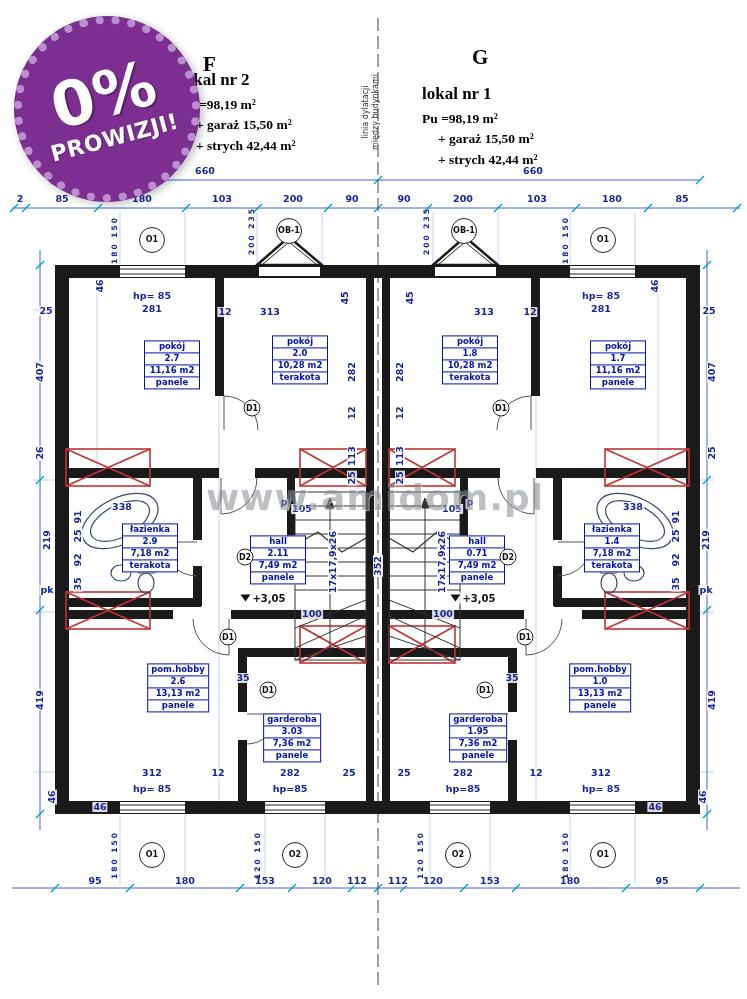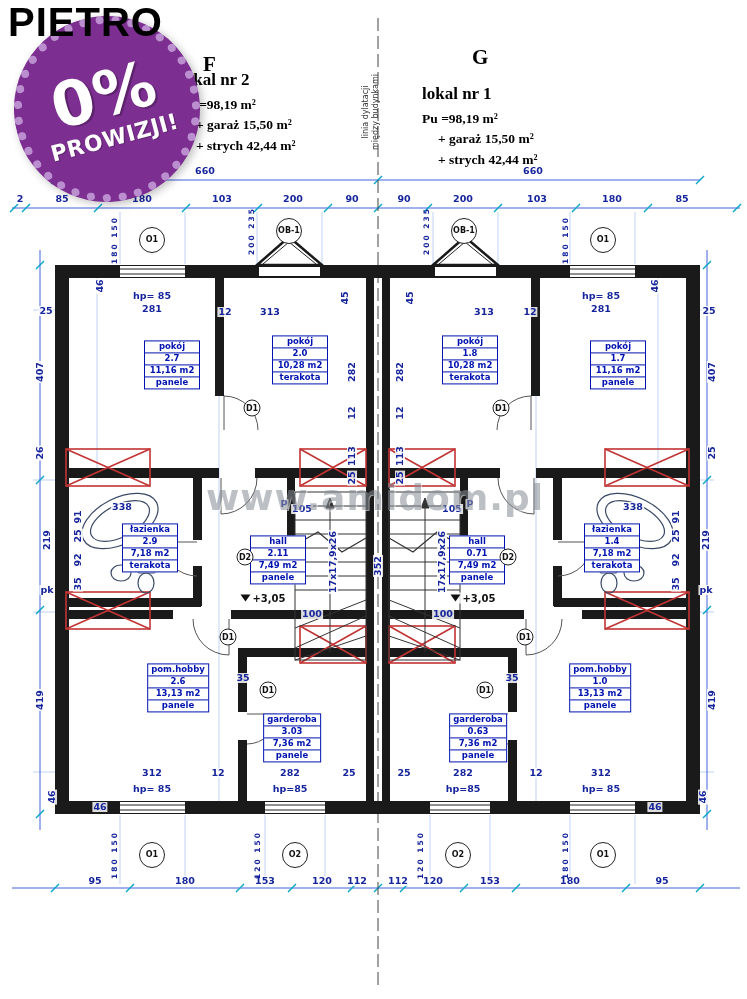--- a/index.html
+++ b/index.html
@@ -403,21 +403,21 @@
         <div class="rl-row">panele</div>
       </div>
       <div class="room-label abs" style="left: 292px; top: 738px;">
         <div class="rl-row">garderoba</div>
         <div class="rl-row">3.03</div>
         <div class="rl-row">7,36 m2</div>
         <div class="rl-row">panele</div>
       </div>
       <div class="room-label abs" style="left: 478px; top: 738px;">
         <div class="rl-row">garderoba</div>
-        <div class="rl-row">0.63</div>
+        <div class="rl-row">1.95</div>
         <div class="rl-row">7,36 m2</div>
         <div class="rl-row">panele</div>
       </div>
       <div class="room-label abs" style="left: 600px; top: 688px;">
         <div class="rl-row">pom.hobby</div>
         <div class="rl-row">1.0</div>
         <div class="rl-row">13,13 m2</div>
         <div class="rl-row">panele</div>
       </div>
     </div>
@@ -475,21 +475,20 @@
   <span class="level abs" style="left: 263px; top: 598px;">
         <span class="tri"></span>
         <span class="level-text">+3,05</span>
       </span>
       <span class="level abs" style="left: 473px; top: 598px;">
         <span class="tri"></span>
         <span class="level-text">+3,05</span>
       </span>
     </div>
 
-  <div class="floor-title">PIETRO</div>
 
   <div class="badge">
     <div class="badge-percent">0%</div>
     <div class="badge-text">PROWIZJI!</div>
   </div>
 
   <div id="section-f" class="section-letter">F</div>
   <div id="section-g" class="section-letter">G</div>
 
   <div id="unit-2" class="unit">

